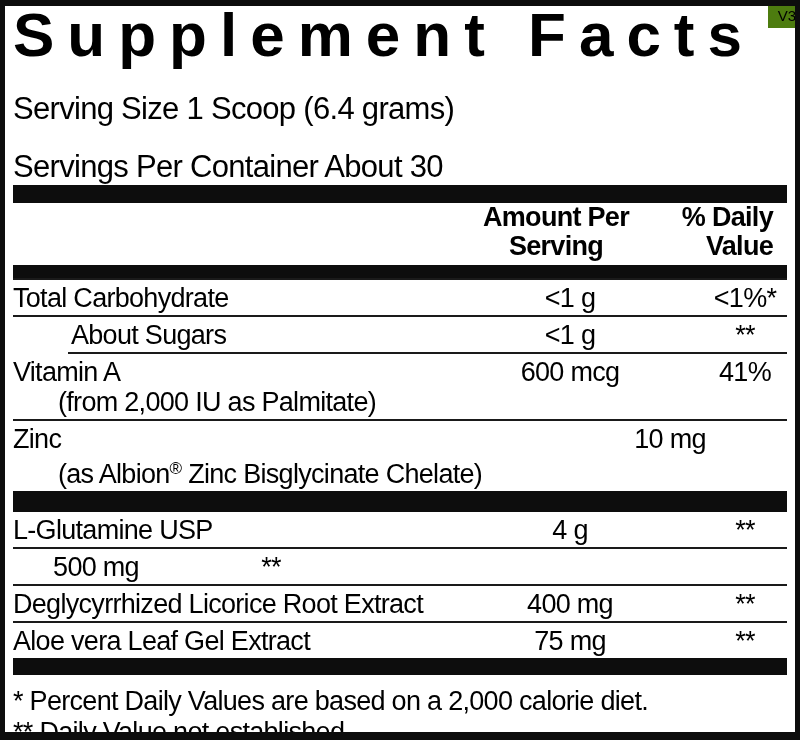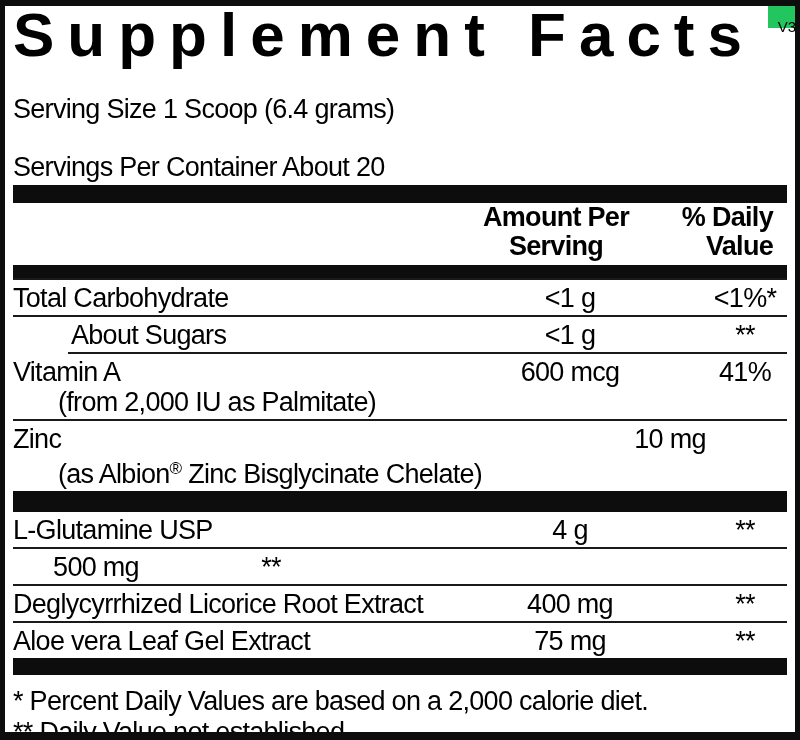--- a/index.html
+++ b/index.html
@@ -16,38 +16,38 @@
     background: #fff;
     border: solid #0d0d0d;
     border-width: 6px 5px 8px 5px;
     padding: 0 8px;
     overflow: hidden;
   }
   .v3 {
     position: absolute;
     top: -6px; right: -5px;
     width: 32px; height: 28px;
-    background: #22c55e;
+    background: #4d7c0f;
     box-sizing: border-box;
     font-size: 15px; line-height: 17px;
     text-align: right;
-    padding: 18px 4px 0 0;
+    padding: 7px 4px 0 0;
     z-index: 3;
   }
   .title {
     margin: -2px 0 0 0;
     font-size: 62px;
     line-height: 62px;
     font-weight: bold;
     letter-spacing: 13px;
     white-space: nowrap;
   }
   .serving-block { margin-top: 6px; }
   .serving-line {
-    font-size: 27px;
+    font-size: 31px;
     line-height: 30px;
     letter-spacing: -0.7px;
     margin-top: 28px;
   }
   .bar { background: #0d0d0d; }
   .bar-1 { height: 18px; margin-top: 3px; }
   .bar-2 { height: 13px; }
   .bar-3 { height: 21px; }
   .bar-4 { height: 17px; }
   .cols, .row { display: flex; align-items: flex-start; }
@@ -95,21 +95,21 @@
 <body>
 
 <div class="label">
 
   <div class="v3">V3</div>
 
   <div class="title">Supplement Facts</div>
 
   <div class="serving-block">
     <div class="serving-line">Serving Size 1 Scoop (6.4 grams)</div>
-    <div class="serving-line">Servings Per Container About 20</div>
+    <div class="serving-line">Servings Per Container About 30</div>
   </div>
 
   <div class="bar bar-1"></div>
 
   <div class="cols colhead">
     <div class="col-name"></div>
     <div class="col-amount hdr">
       <div>Amount Per</div>
       <div>Serving</div>
     </div>

